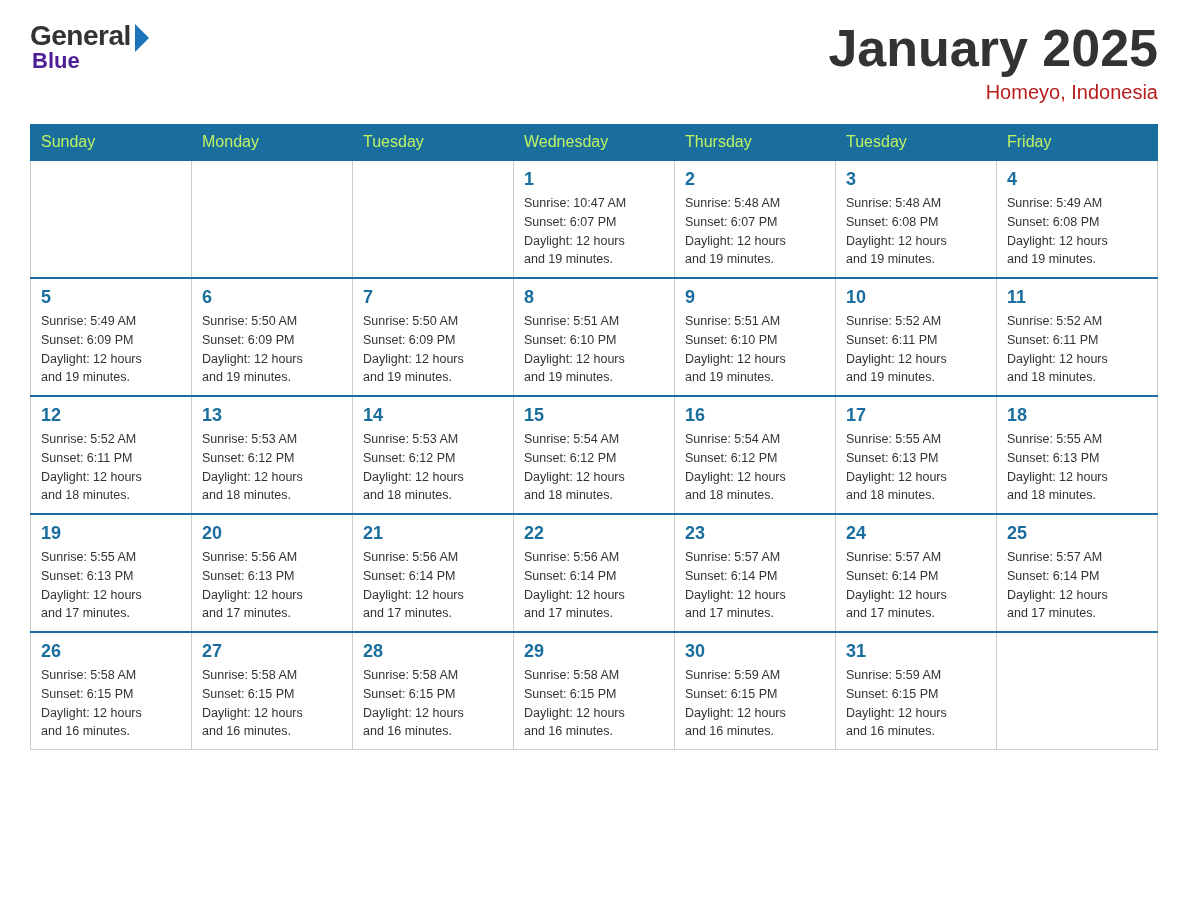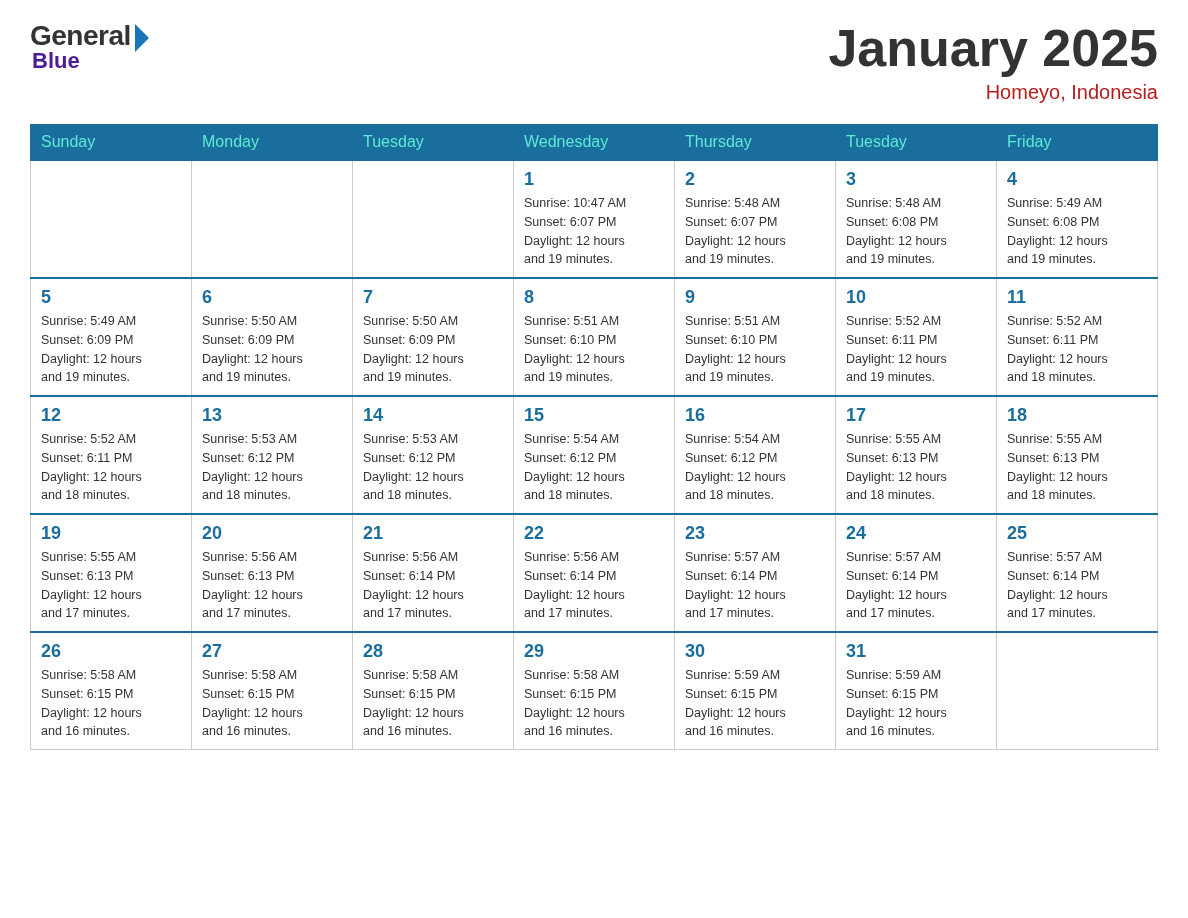--- a/index.html
+++ b/index.html
@@ -61,21 +61,21 @@
       color: #b91c1c;
       margin-top: 4px;
     }
     .calendar {
       width: 100%;
       border-collapse: collapse;
       border: 1px solid #ccc;
     }
     .calendar th {
       background-color: #1a6e9e;
-      color: #5eead4;
+      color: #bef264;
       padding: 8px 10px;
       text-align: left;
       font-size: 16px;
       font-weight: normal;
       border: 1px solid #1a6e9e;
     }
     .calendar td {
       vertical-align: top;
       padding: 8px 10px;
       border: 1px solid #ccc;

